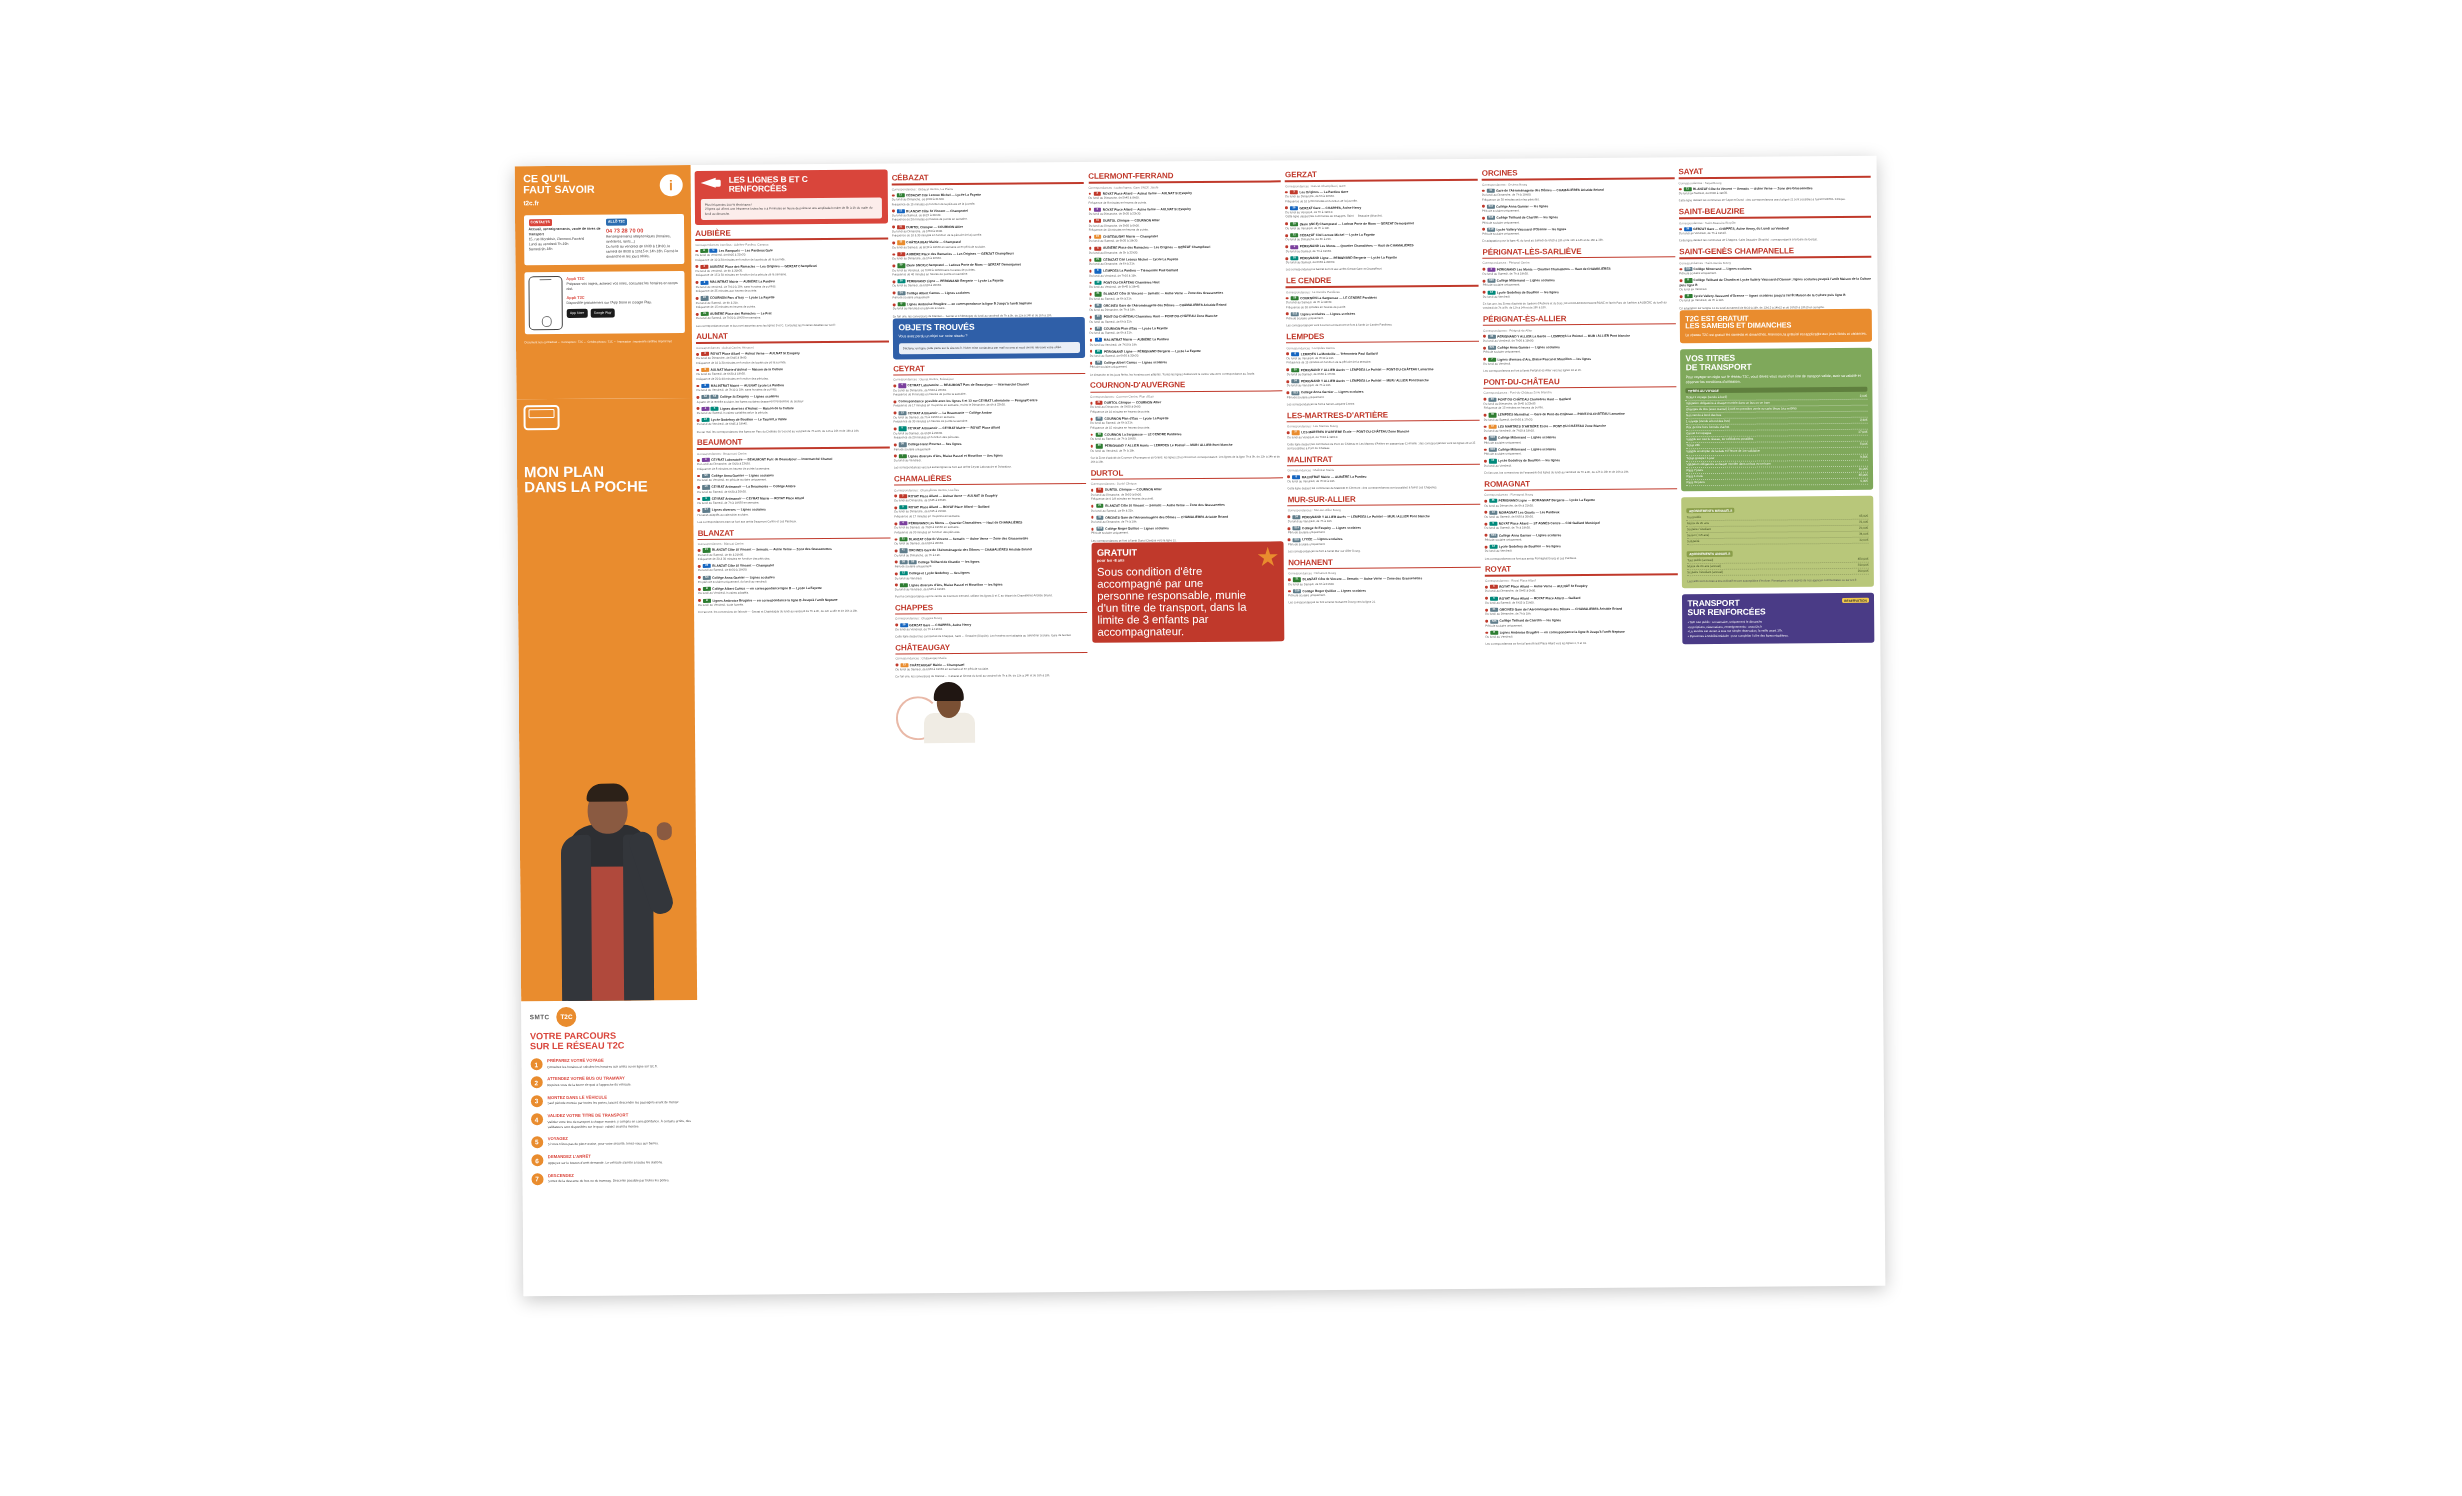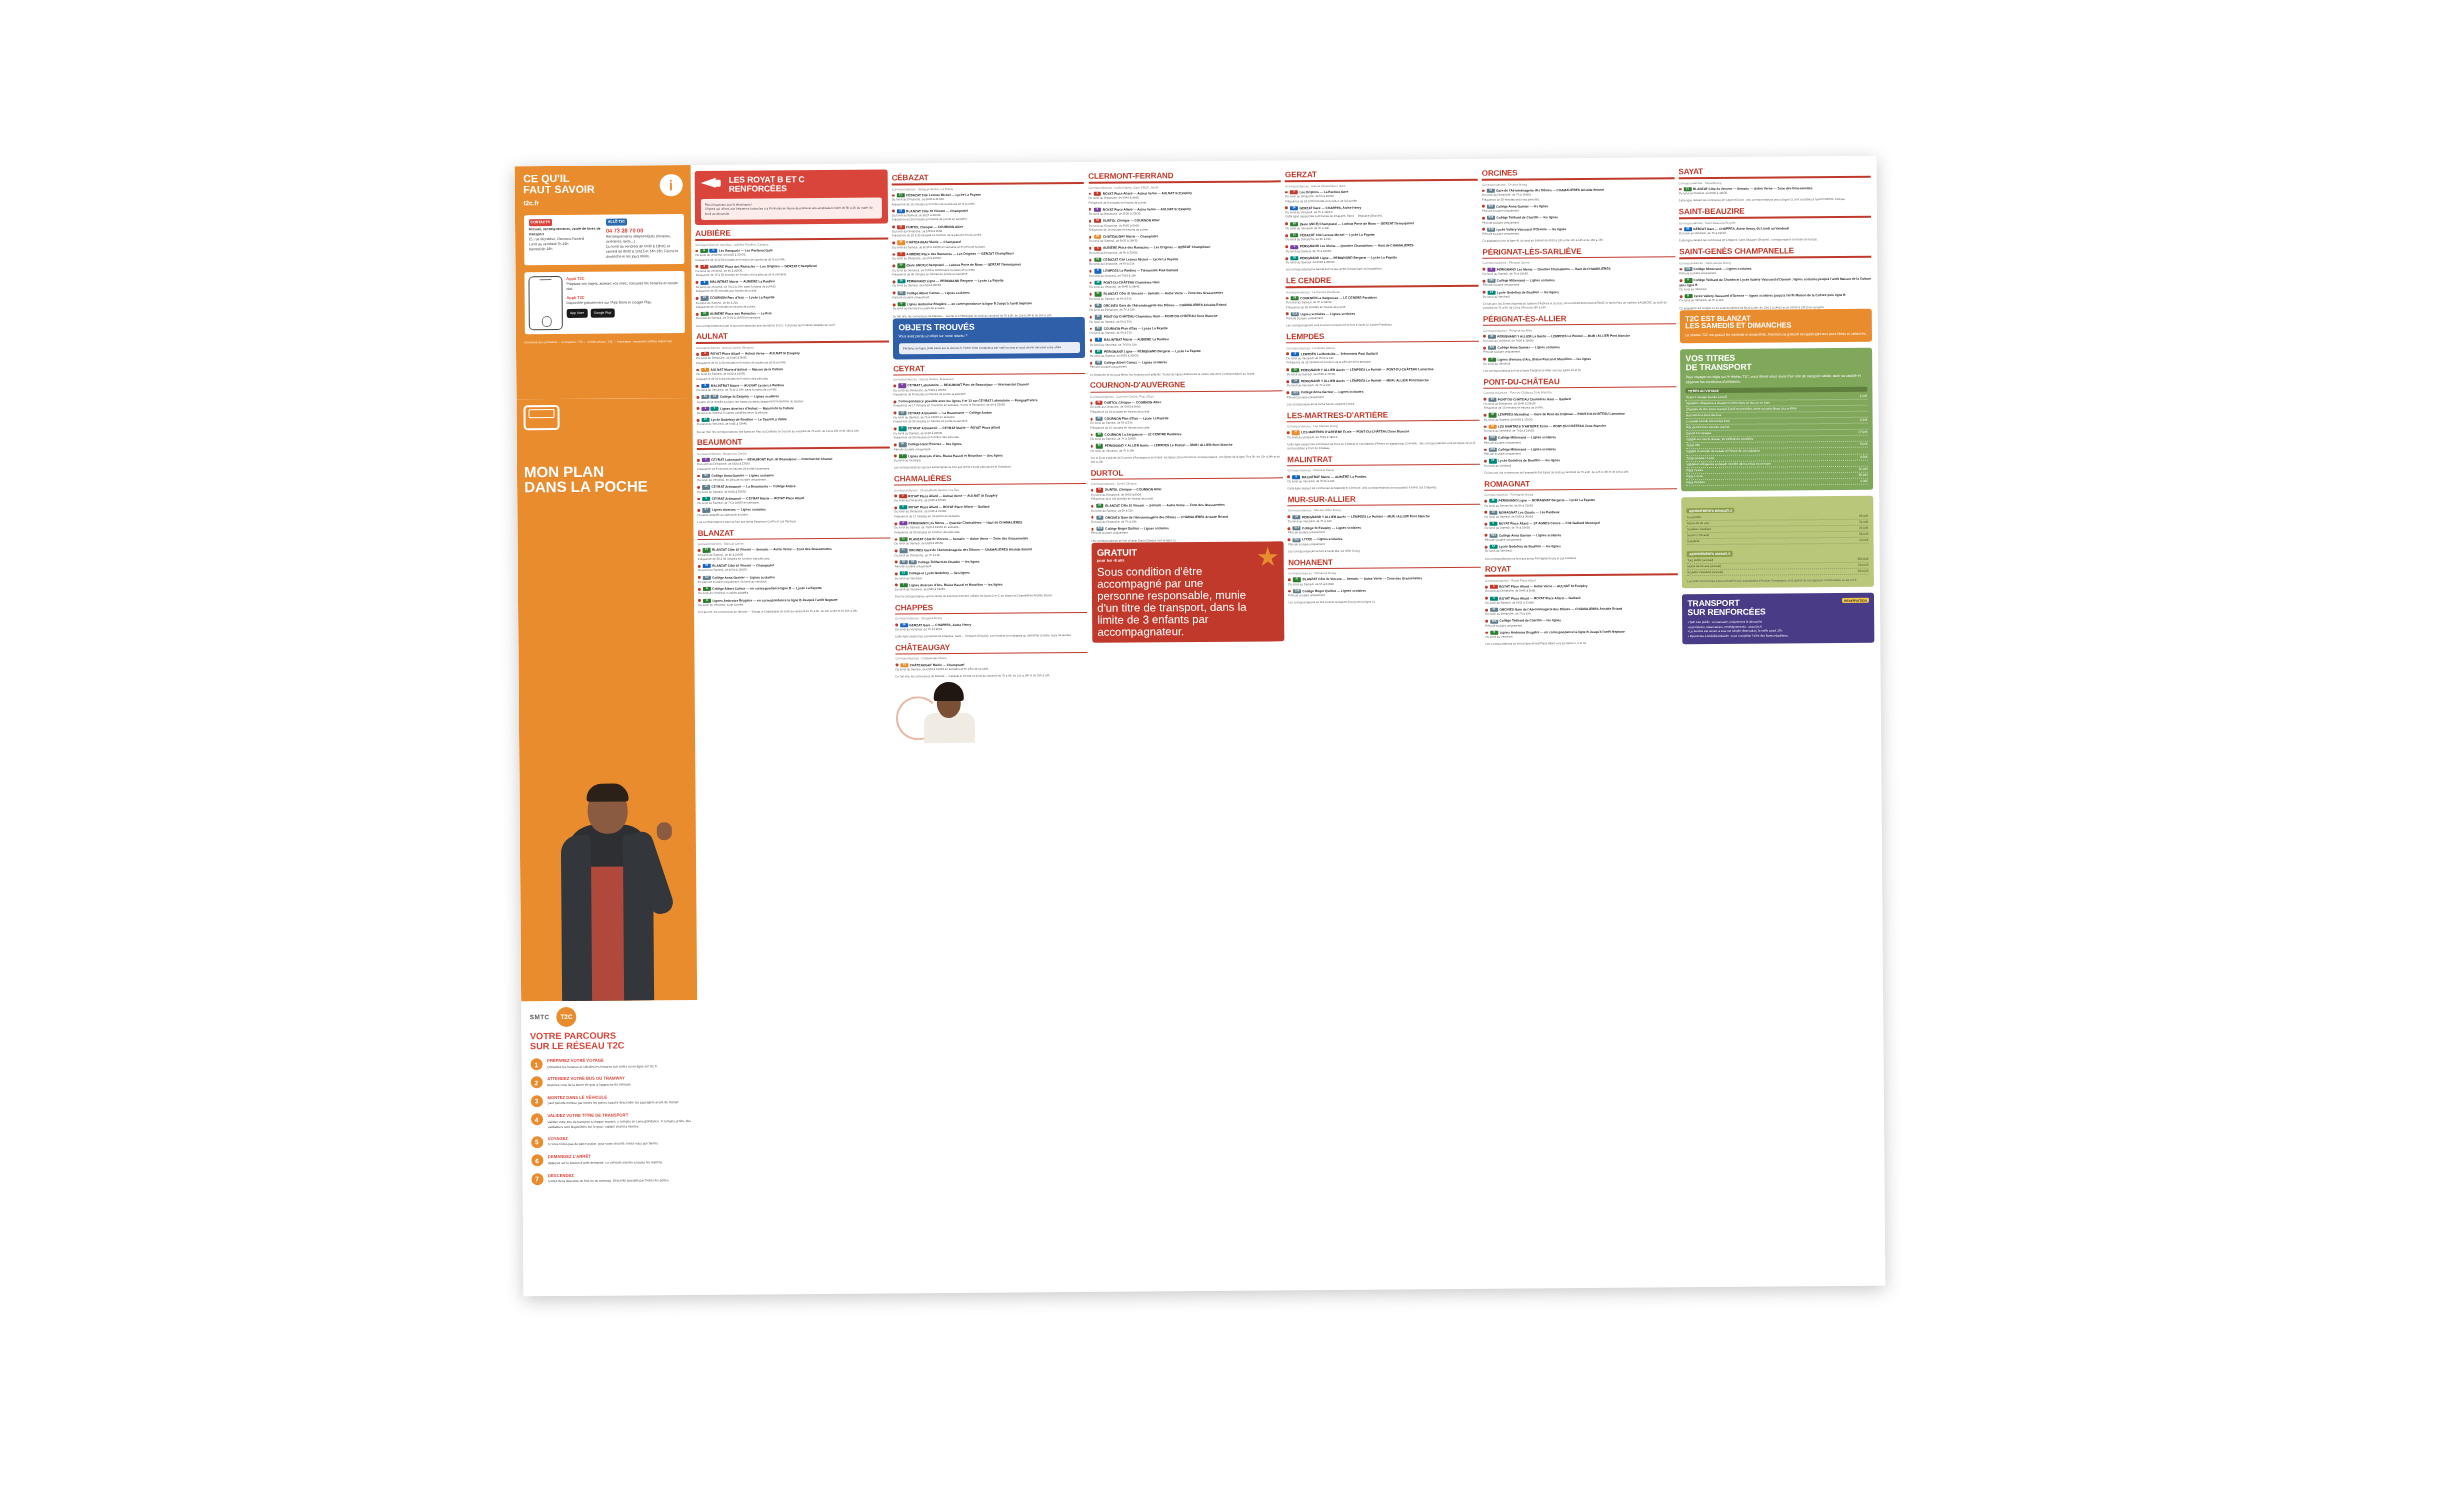--- a/index.html
+++ b/index.html
@@ -244,21 +244,21 @@
 
   <div class="content">
 
     <div class="col">
       <div class="panel p-red">
         <div style="display:flex;gap:4.2px;align-items:flex-start">
           <div class="mega">
               <div class="mega-cone"></div>
               <div class="mega-h"></div>
             </div>
-          <h3 style="white-space:pre-line">LES ROYAT B ET C
+          <h3 style="white-space:pre-line">LES LIGNES B ET C
 RENFORCÉES</h3>
         </div>
         <div class="inner" style="white-space:pre-line">Plus fréquentes 100 % électriques !
 2 lignes qui offrent une fréquence toutes les 6 à 8 minutes en heure de pointe et une amplitude horaire de 5h à 1h du matin du lundi au dimanche.</div>
       </div>
       <div id="col-1">
           <div>
             <div class="city">AUBIÈRE</div>
             <div class="cityrule"></div>
             <div class="cityline">Correspondances tram/bus : Aubière-Pardieu, Campus</div>
@@ -972,21 +972,21 @@
             </div>
             <div class="stop">
               <div class="stop-h"><span class="dot"></span><span class="chip c-b">B</span><span> Lycée Vallery-Vaussard d'Ozenne — lignes scolaires jusqu'à l'arrêt Maison de la Culture puis ligne B</span></div>
               <div class="stop-b" style="white-space: pre-line;">Du lundi au Vendredi, de 7h à 19h.</div>
             </div>
             <div class="tiny">En adaptation sur la ligne 13 du lundi au samedi de 6h30 à 19h, de 12h15 à 14h15 et de 16h30 à 19h30 en semaine.</div>
           </div>
         </div>
 
       <div class="panel p-orange">
-        <h3 style="font-size:7.4px;white-space:pre-line">T2C EST BLANZAT
+        <h3 style="font-size:7.4px;white-space:pre-line">T2C EST GRATUIT
 LES SAMEDIS ET DIMANCHES</h3>
         <div class="sub">Le réseau T2C est gratuit les samedis et dimanches. Attention, la gratuité est applicable aux jours fériés et vacances.</div>
       </div>
 
       <div class="panel p-green">
         <h3 style="white-space:pre-line">VOS TITRES
 DE TRANSPORT</h3>
         <div class="sub">Pour voyager en règle sur le réseau T2C, vous devez vous munir d'un titre de transport valide, avoir sa validité et observer les conditions d'utilisation.</div>
         <div class="tariff-sec" style="background:#5f7f3e;padding:0.7px 2.1px;border-radius:1.4px">TITRES AU VOYAGE</div>
         <div id="tariff-1">

